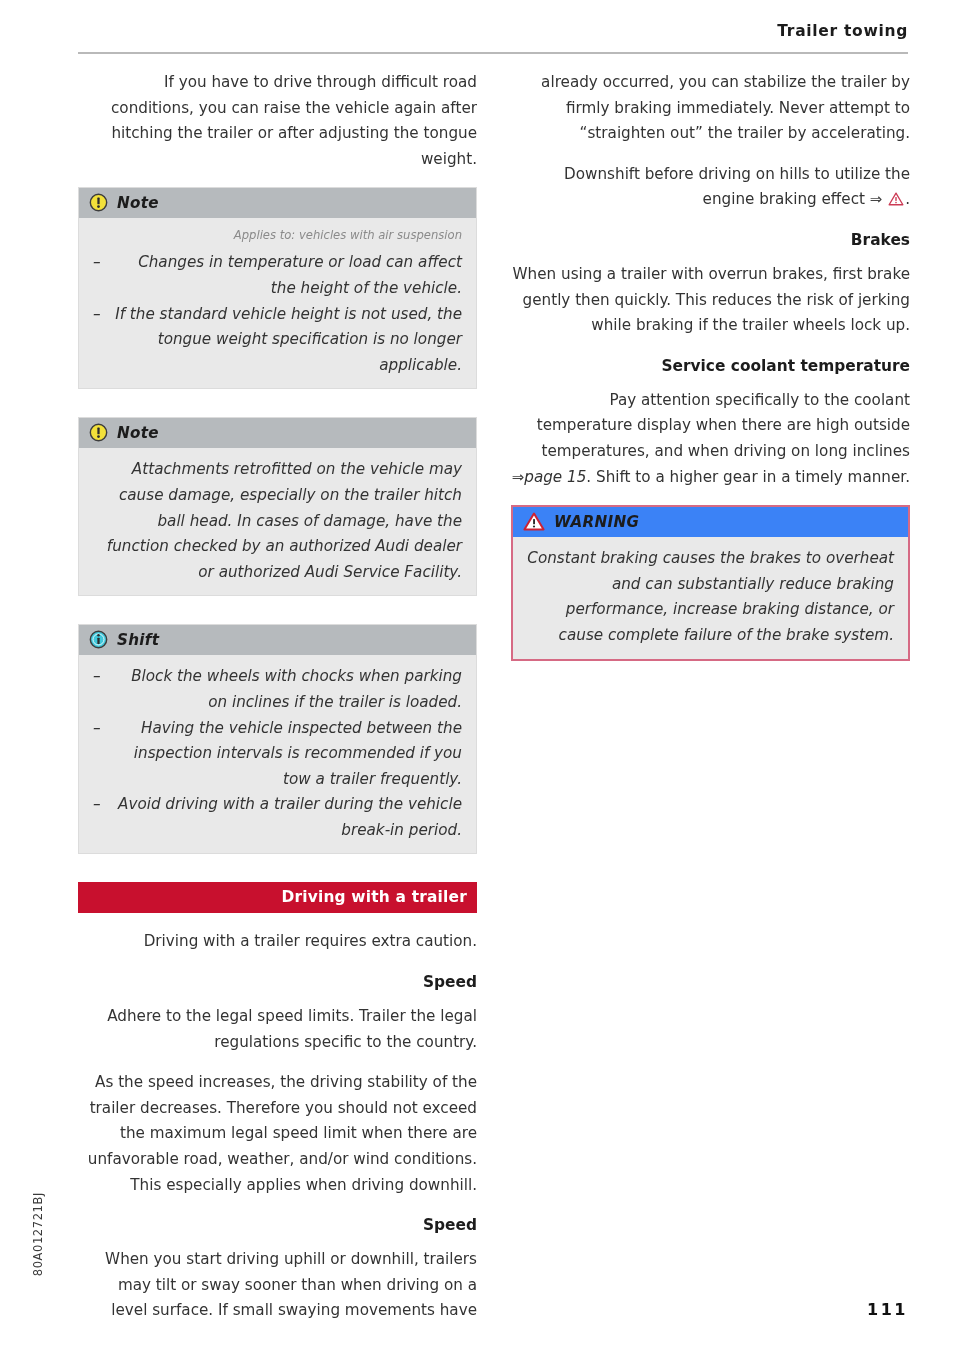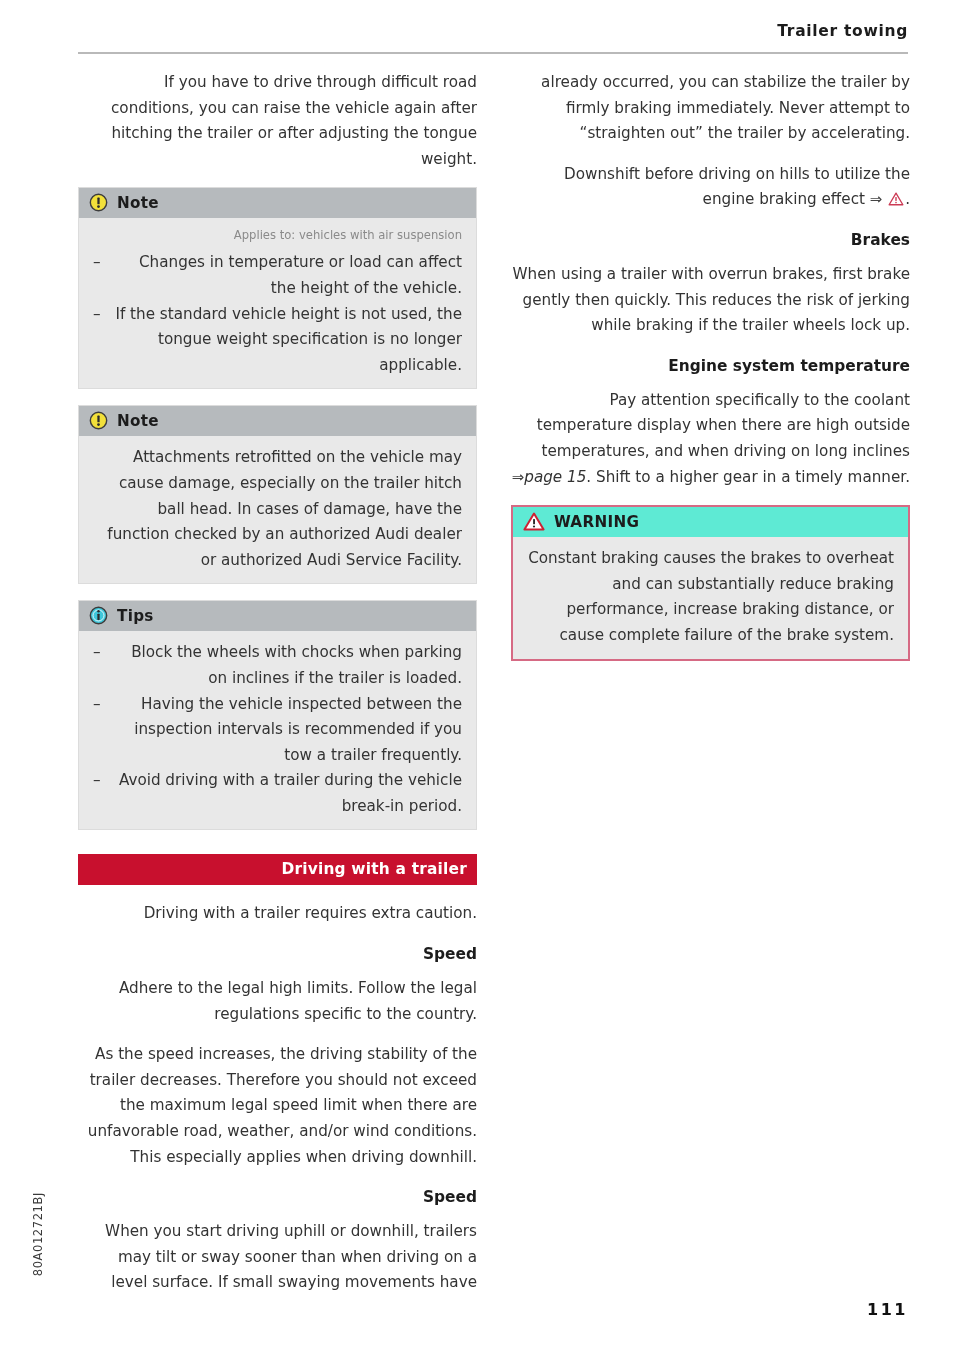--- a/index.html
+++ b/index.html
@@ -77,36 +77,37 @@
     color: #ffffff;
     font-size: 15.4px;
     font-weight: bold;
     padding: 6px 10px 7px 10px;
     margin: 24px 0 16px 0;
     letter-spacing: 0.2px;
   }
 
   
   .box {
-    margin: 0 0 16px 0;
+    margin: 0 0 28px 0;
     background: #e9e9e9;
     border: 1px solid #dcdcdc;
+    font-style: italic;
   }
   .box.warning {
     border: 2px solid #d66a84;
     background: #e9e9e9;
   }
   .box-head {
     background: #b6babd;
     display: flex;
     align-items: center;
     gap: 9px;
     padding: 5px 10px 6px 10px;
   }
-  .box.warning .box-head { background: #5eead4; }
+  .box.warning .box-head { background: #3b82f6; }
   .box-head-label {
     font-size: 15.2px;
     font-weight: bold;
     color: #1c1c1c;
     letter-spacing: 0.3px;
   }
   .box-body {
     padding: 9px 14px 10px 14px;
   }
   .box-body p:last-child { margin-bottom: 0; }
@@ -247,57 +248,57 @@
     </div>
 
     <div class="box">
       <div class="box-head">
         <svg class="icon-tips" viewBox="0 0 20 20">
           <circle cx="10" cy="10" r="8.6" fill="#3fc7da" stroke="#3c3c3c" stroke-width="1.5"></circle>
           <circle cx="10" cy="10" r="5.8" fill="none" stroke="#eaf8fb" stroke-width="1"></circle>
           <circle cx="10" cy="5.6" r="1.35" fill="#2b2b2b"></circle>
           <rect x="8.8" y="8.2" width="2.4" height="6.6" rx="0.6" fill="#2b2b2b"></rect>
         </svg>
-        <span class="box-head-label">Tips</span>
+        <span class="box-head-label">Shift</span>
       </div>
       <div class="box-body">
         <ul class="dashlist">
           <li><span class="dash">–</span><span>Block the wheels with chocks when parking on inclines if the trailer is loaded.</span></li>
           <li><span class="dash">–</span><span>Having the vehicle inspected between the inspection intervals is recommended if you tow a trailer frequently.</span></li>
           <li><span class="dash">–</span><span>Avoid driving with a trailer during the vehicle break-in period.</span></li>
         </ul>
       </div>
     </div>
 
     <div class="section-bar">Driving with a trailer</div>
 
     <p class="body">Driving with a trailer requires extra caution.</p>
 
     <h3 class="sub">Speed</h3>
-    <p class="body">Adhere to the legal high limits. Follow the legal regulations specific to the country.</p>
+    <p class="body">Adhere to the legal speed limits. Trailer the legal regulations specific to the country.</p>
     <p class="body">As the speed increases, the driving stability of the trailer decreases. Therefore you should not exceed the maximum legal speed limit when there are unfavorable road, weather, and/or wind conditions. This especially applies when driving downhill.</p>
 
     <h3 class="sub">Speed</h3>
     <p class="body">When you start driving uphill or downhill, trailers may tilt or sway sooner than when driving on a level surface. If small swaying movements have</p>
   </div>
 
   <div class="col col-right">
 
     <p class="body">already occurred, you can stabilize the trailer by firmly braking immediately. Never attempt to “straighten out” the trailer by accelerating.</p>
 
     <p class="body"><span>Downshift before driving on hills to utilize the engine braking effect </span><span class="arrow-ref">⇒</span>&nbsp;<svg class="icon-inline-tri" viewBox="0 0 20 18">
           <path d="M10 1.4 L18.8 16.4 L1.2 16.4 Z" fill="#ffffff" stroke="#cc3b55" stroke-width="1.7" stroke-linejoin="round"></path>
           <rect x="9.1" y="6.4" width="1.8" height="5.1" rx="0.5" fill="#cc3b55"></rect>
           <circle cx="10" cy="13.6" r="1.05" fill="#cc3b55"></circle>
         </svg><span>.</span></p>
 
     <h3 class="sub">Brakes</h3>
     <p class="body">When using a trailer with overrun brakes, first brake gently then quickly. This reduces the risk of jerking while braking if the trailer wheels lock up.</p>
 
-    <h3 class="sub">Engine system temperature</h3>
+    <h3 class="sub">Service coolant temperature</h3>
     <p class="body"><span>Pay attention specifically to the coolant temperature display when there are high outside temperatures, and when driving on long inclines </span><span class="arrow-ref">⇒</span><span class="ref-italic">page 15</span><span>. Shift to a higher gear in a timely manner.</span></p>
 
     <div class="box warning">
       <div class="box-head">
         <svg class="icon-warn-tri" viewBox="0 0 22 19">
           <path d="M11 1.5 L20.6 17.4 L1.4 17.4 Z" fill="#ffffff" stroke="#cc2233" stroke-width="2" stroke-linejoin="round"></path>
           <rect x="10.1" y="6.9" width="1.9" height="5.4" rx="0.5" fill="#2b2b2b"></rect>
           <circle cx="11" cy="14.5" r="1.1" fill="#2b2b2b"></circle>
         </svg>
         <span class="box-head-label">WARNING</span>

